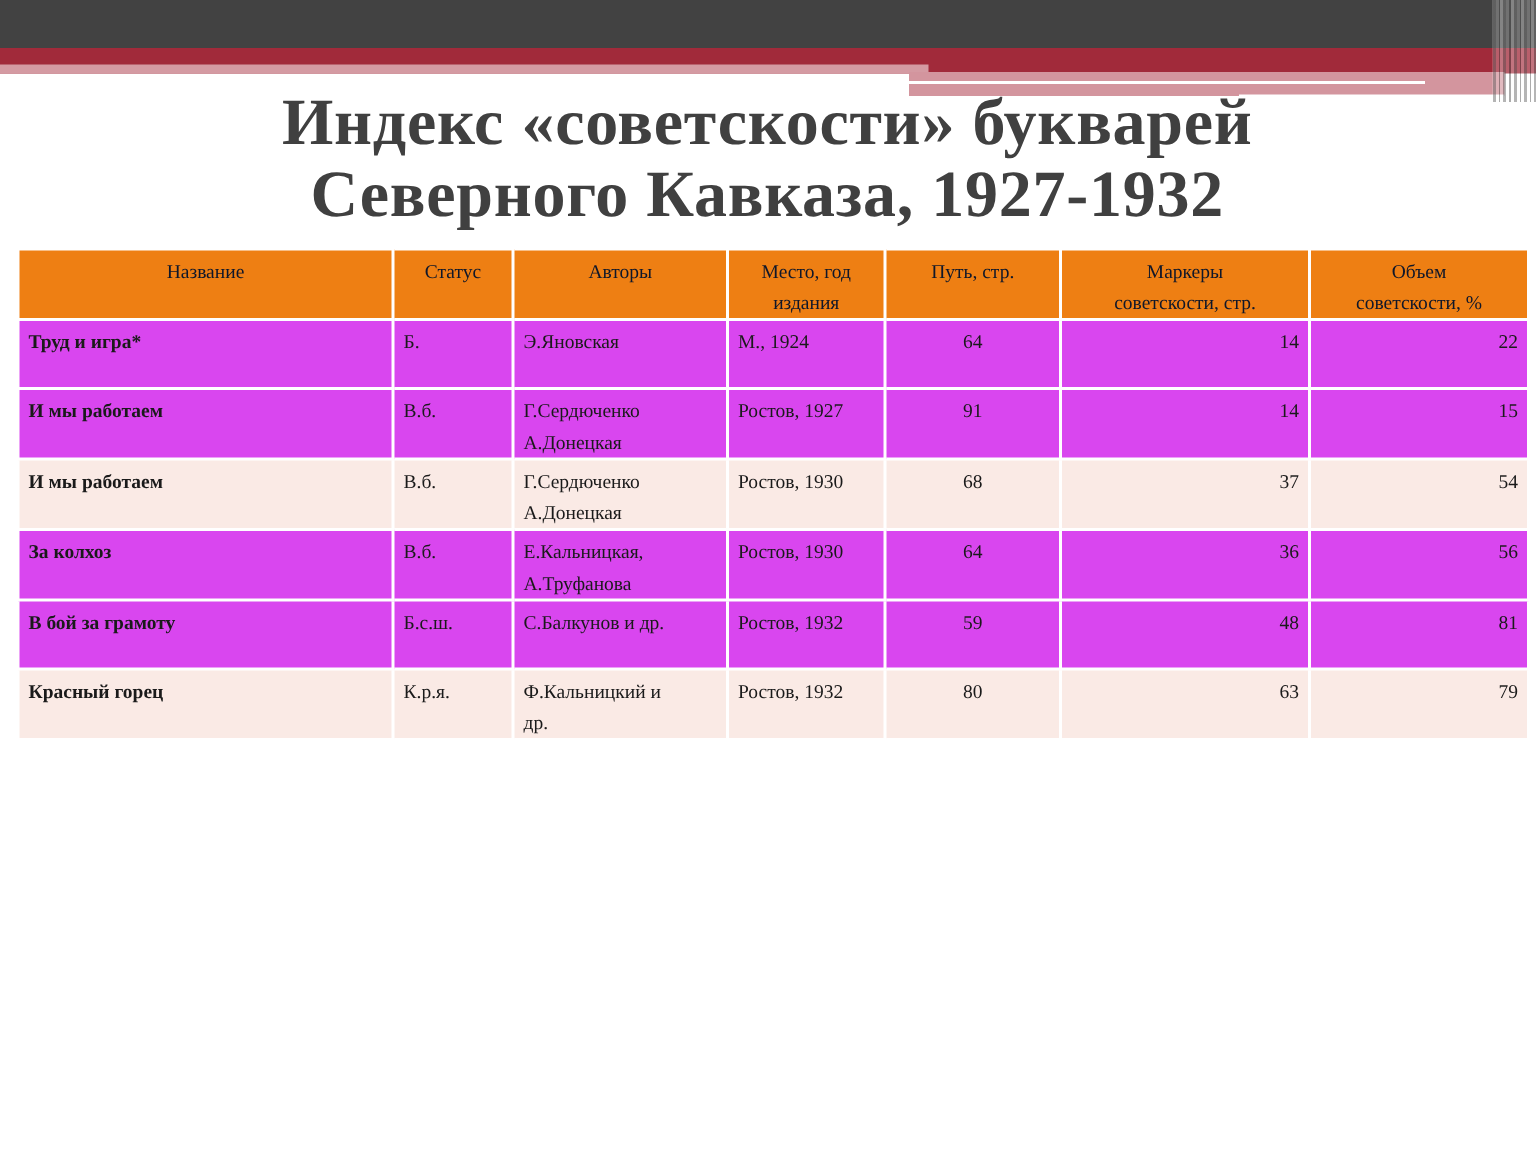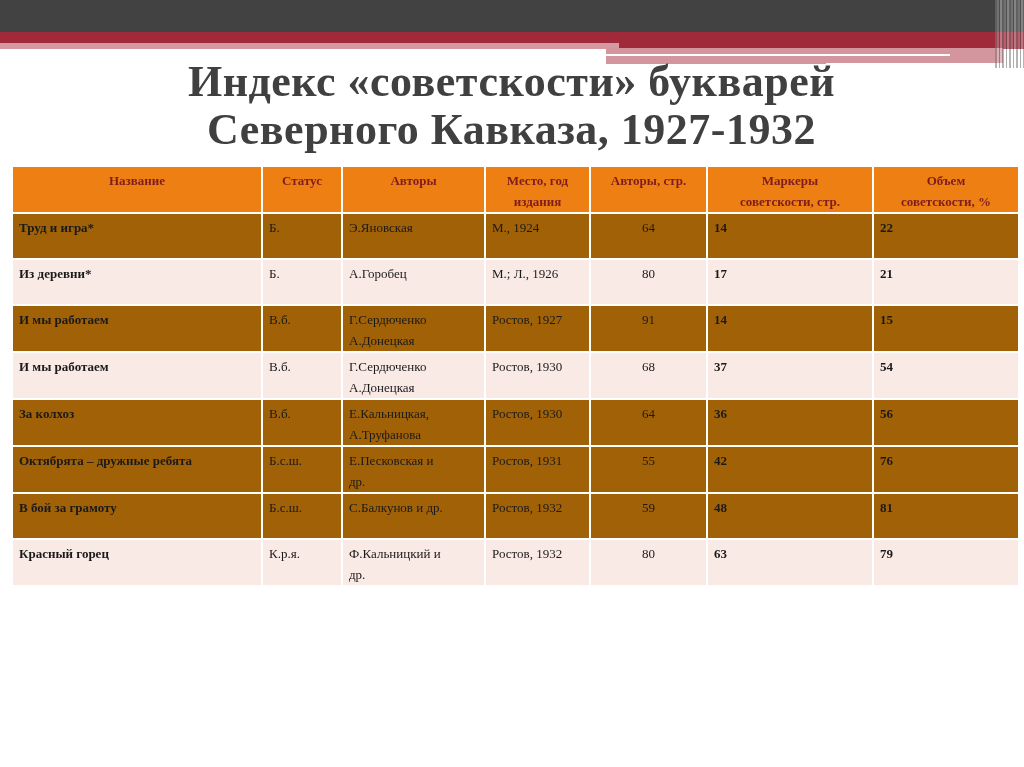--- a/index.html
+++ b/index.html
@@ -26,29 +26,29 @@
   table.data {
     position:absolute; left:11px; top:165px; width:1007px;
     border-collapse:collapse; table-layout:fixed;
     font-size:13px; color:#1a1a1a;
   }
   table.data th, table.data td {
     border:2px solid #ffffff; vertical-align:top; padding:3px 6px 0 6px;
     line-height:21px;
   }
   table.data th {
-    background:#ee7f13; color:#7f1d1d; font-weight:bold; text-align:center;
+    background:#ee7f13; color:#0f172a; font-weight:normal; text-align:center;
     height:39px; font-size:13px;
   }
   table.data td { height:41px; }
-  table.data tr.odd td { background:#a16207; }
+  table.data tr.odd td { background:#d946ef; }
   table.data tr.even td { background:#faeae5; }
   td.c-name { font-weight:bold; }
   td.c-vol { text-align:center; }
-  td.c-mark, td.c-idx { text-align:left; font-weight:bold; }
+  td.c-mark, td.c-idx { text-align:right; font-weight:normal; }
   .line { display:block; }
 </style>
 </head>
 <body>
 
 <div class="deco bar-dark"></div>
 <div class="deco bar-red"></div>
 <div class="deco bar-pink-left"></div>
 <div class="deco bar-pink-right"></div>
 <div class="deco bar-white-line"></div>
@@ -72,21 +72,21 @@
   </colgroup>
   <thead>
     <tr>
       <th><span>Название</span></th>
       <th><span>Статус</span></th>
       <th><span>Авторы</span></th>
       <th>
           <span class="line">Место, год</span>
           <span class="line">издания</span>
         </th>
-      <th><span>Авторы, стр.</span></th>
+      <th><span>Путь, стр.</span></th>
       <th>
           <span class="line">Маркеры</span>
           <span class="line">советскости, стр.</span>
         </th>
       <th>
           <span class="line">Объем</span>
           <span class="line">советскости, %</span>
         </th>
     </tr>
   </thead>
@@ -95,32 +95,20 @@
       <td class="c-name">Труд и игра*</td>
       <td>Б.</td>
       <td>
           <span class="line">Э.Яновская</span>
           <span class="line"></span>
         </td>
       <td>М., 1924</td>
       <td class="c-vol">64</td>
       <td class="c-mark">14</td>
       <td class="c-idx">22</td>
-    </tr>
-    <tr class="even">
-      <td class="c-name">Из деревни*</td>
-      <td>Б.</td>
-      <td>
-          <span class="line">А.Горобец</span>
-          <span class="line"></span>
-        </td>
-      <td>М.; Л., 1926</td>
-      <td class="c-vol">80</td>
-      <td class="c-mark">17</td>
-      <td class="c-idx">21</td>
     </tr>
     <tr class="odd">
       <td class="c-name">И мы работаем</td>
       <td>В.б.</td>
       <td>
           <span class="line">Г.Сердюченко</span>
           <span class="line">А.Донецкая</span>
         </td>
       <td>Ростов, 1927</td>
       <td class="c-vol">91</td>
@@ -145,32 +133,20 @@
       <td>
           <span class="line">Е.Кальницкая,</span>
           <span class="line">А.Труфанова</span>
         </td>
       <td>Ростов, 1930</td>
       <td class="c-vol">64</td>
       <td class="c-mark">36</td>
       <td class="c-idx">56</td>
     </tr>
     <tr class="odd">
-      <td class="c-name">Октябрята – дружные ребята</td>
-      <td>Б.с.ш.</td>
-      <td>
-          <span class="line">Е.Песковская и</span>
-          <span class="line">др.</span>
-        </td>
-      <td>Ростов, 1931</td>
-      <td class="c-vol">55</td>
-      <td class="c-mark">42</td>
-      <td class="c-idx">76</td>
-    </tr>
-    <tr class="odd">
       <td class="c-name">В бой за грамоту</td>
       <td>Б.с.ш.</td>
       <td>
           <span class="line">С.Балкунов и др.</span>
           <span class="line"></span>
         </td>
       <td>Ростов, 1932</td>
       <td class="c-vol">59</td>
       <td class="c-mark">48</td>
       <td class="c-idx">81</td>

